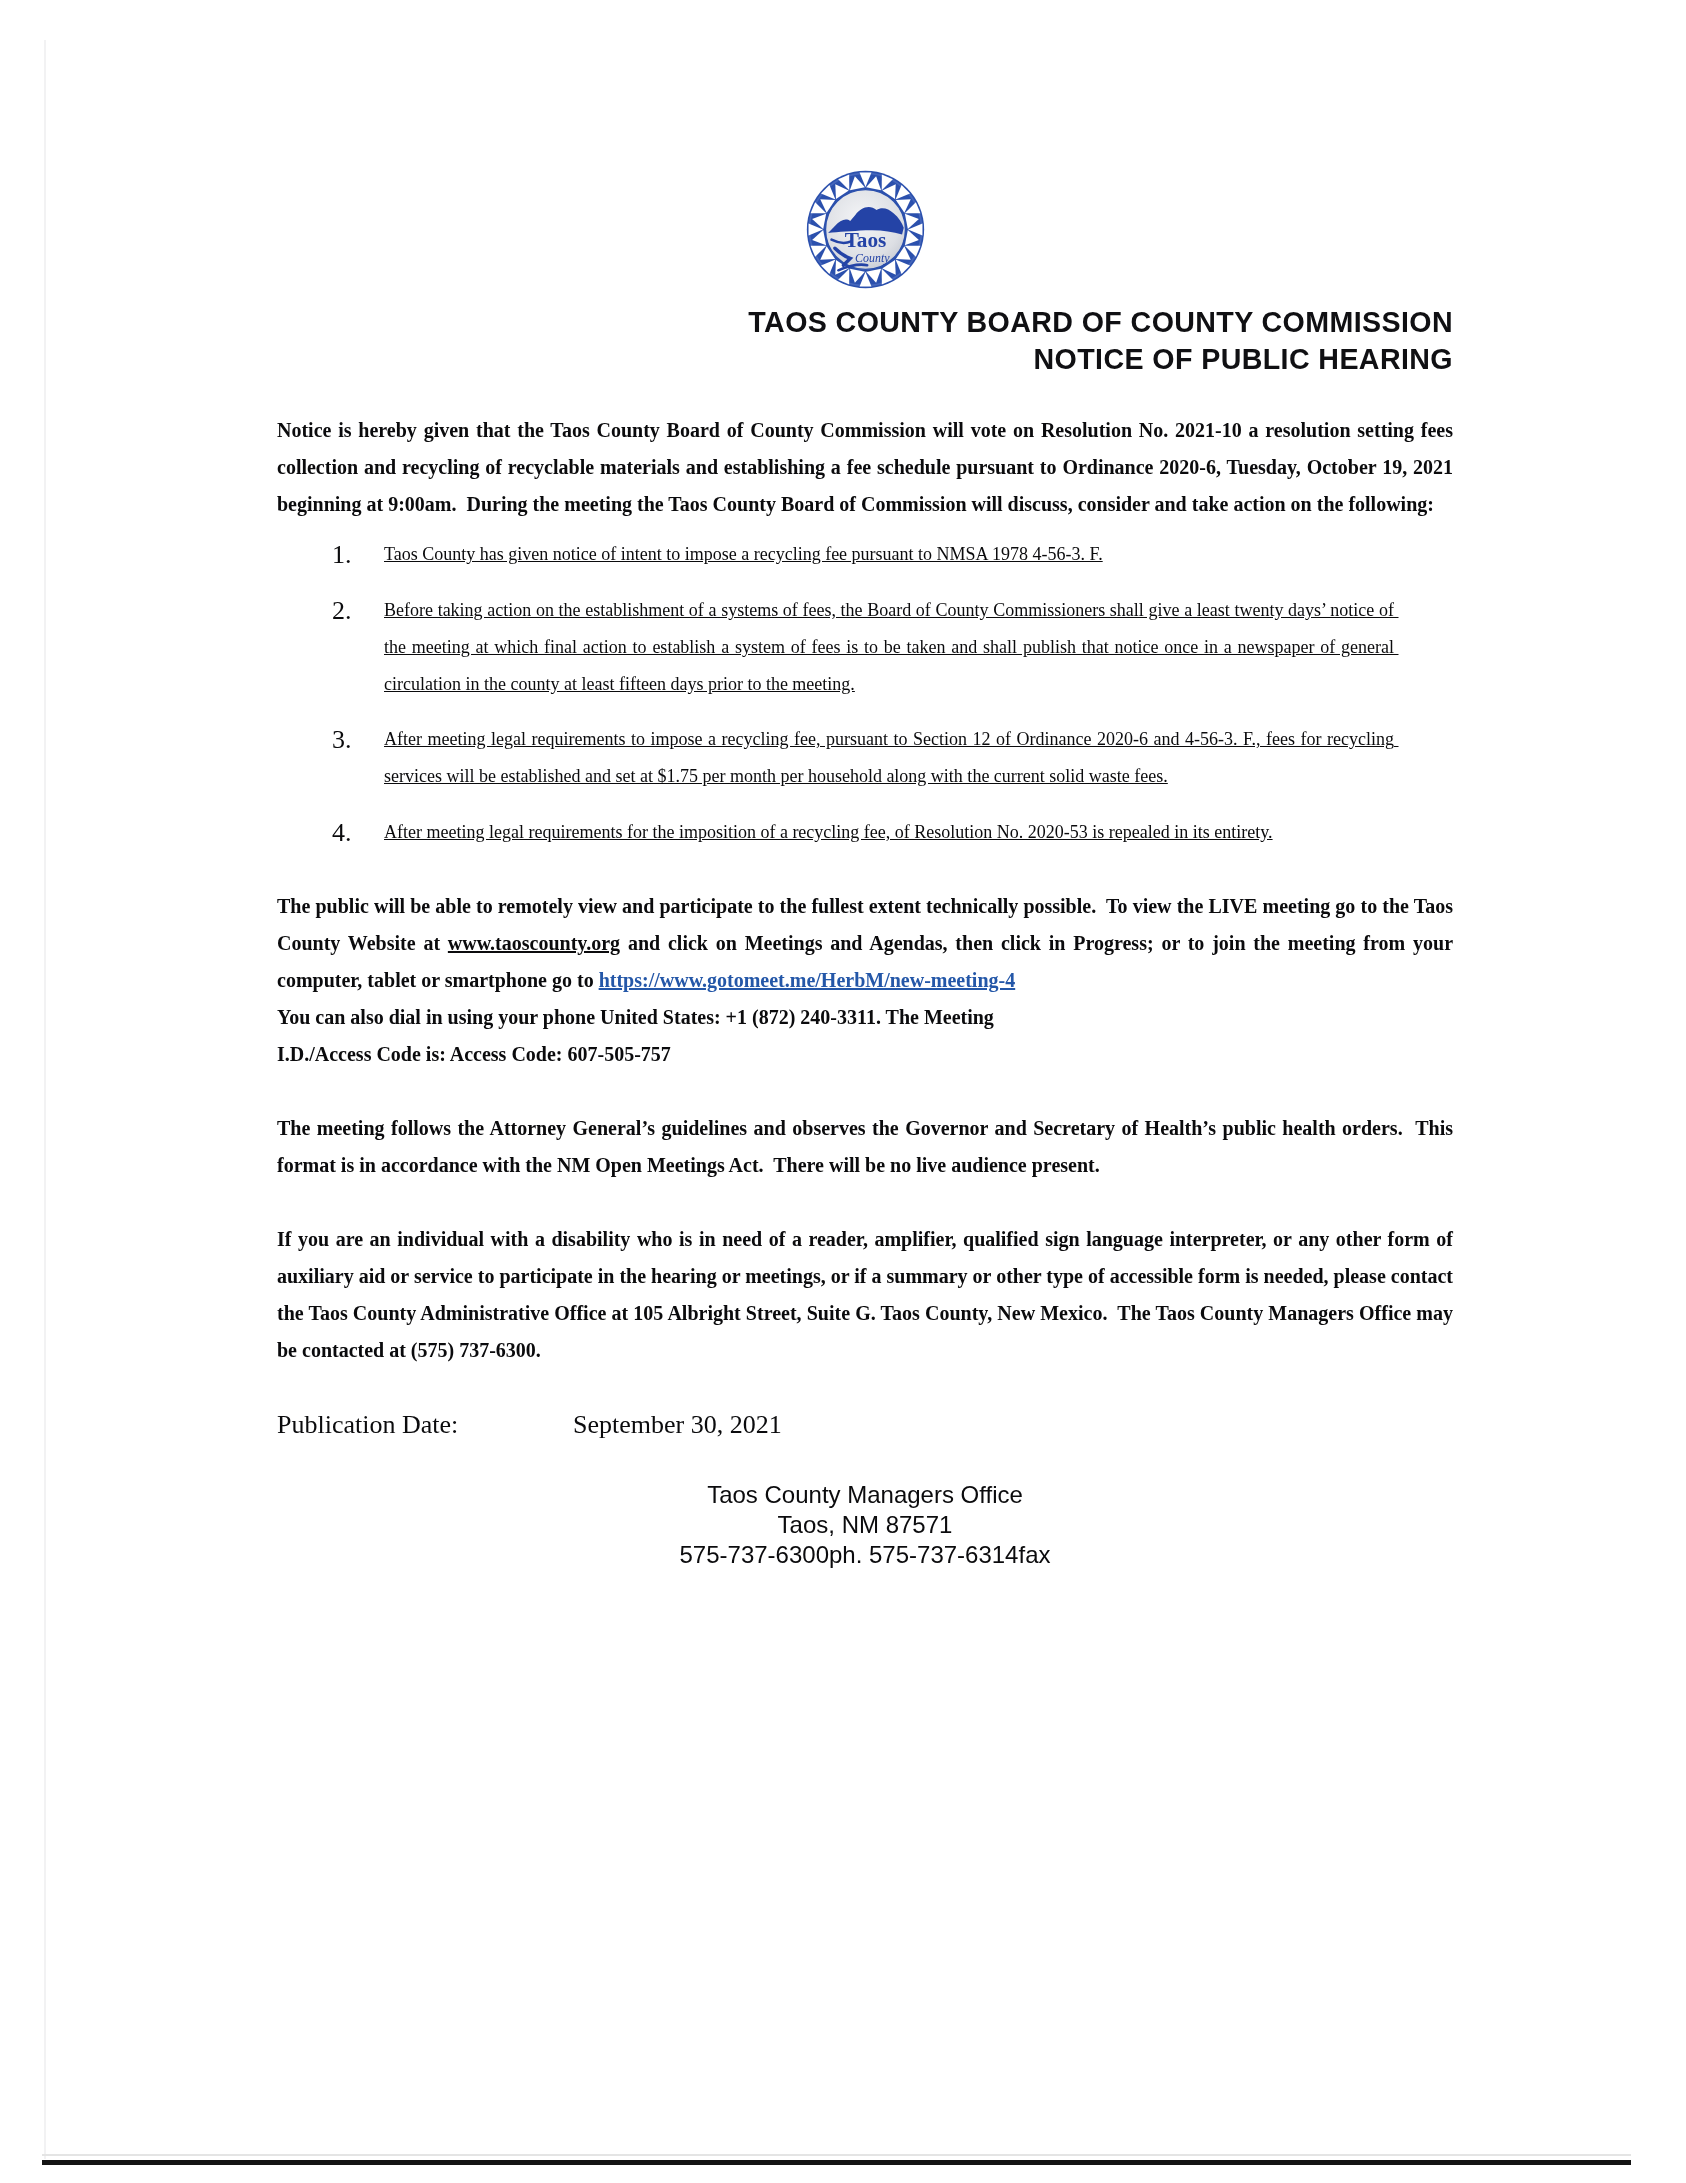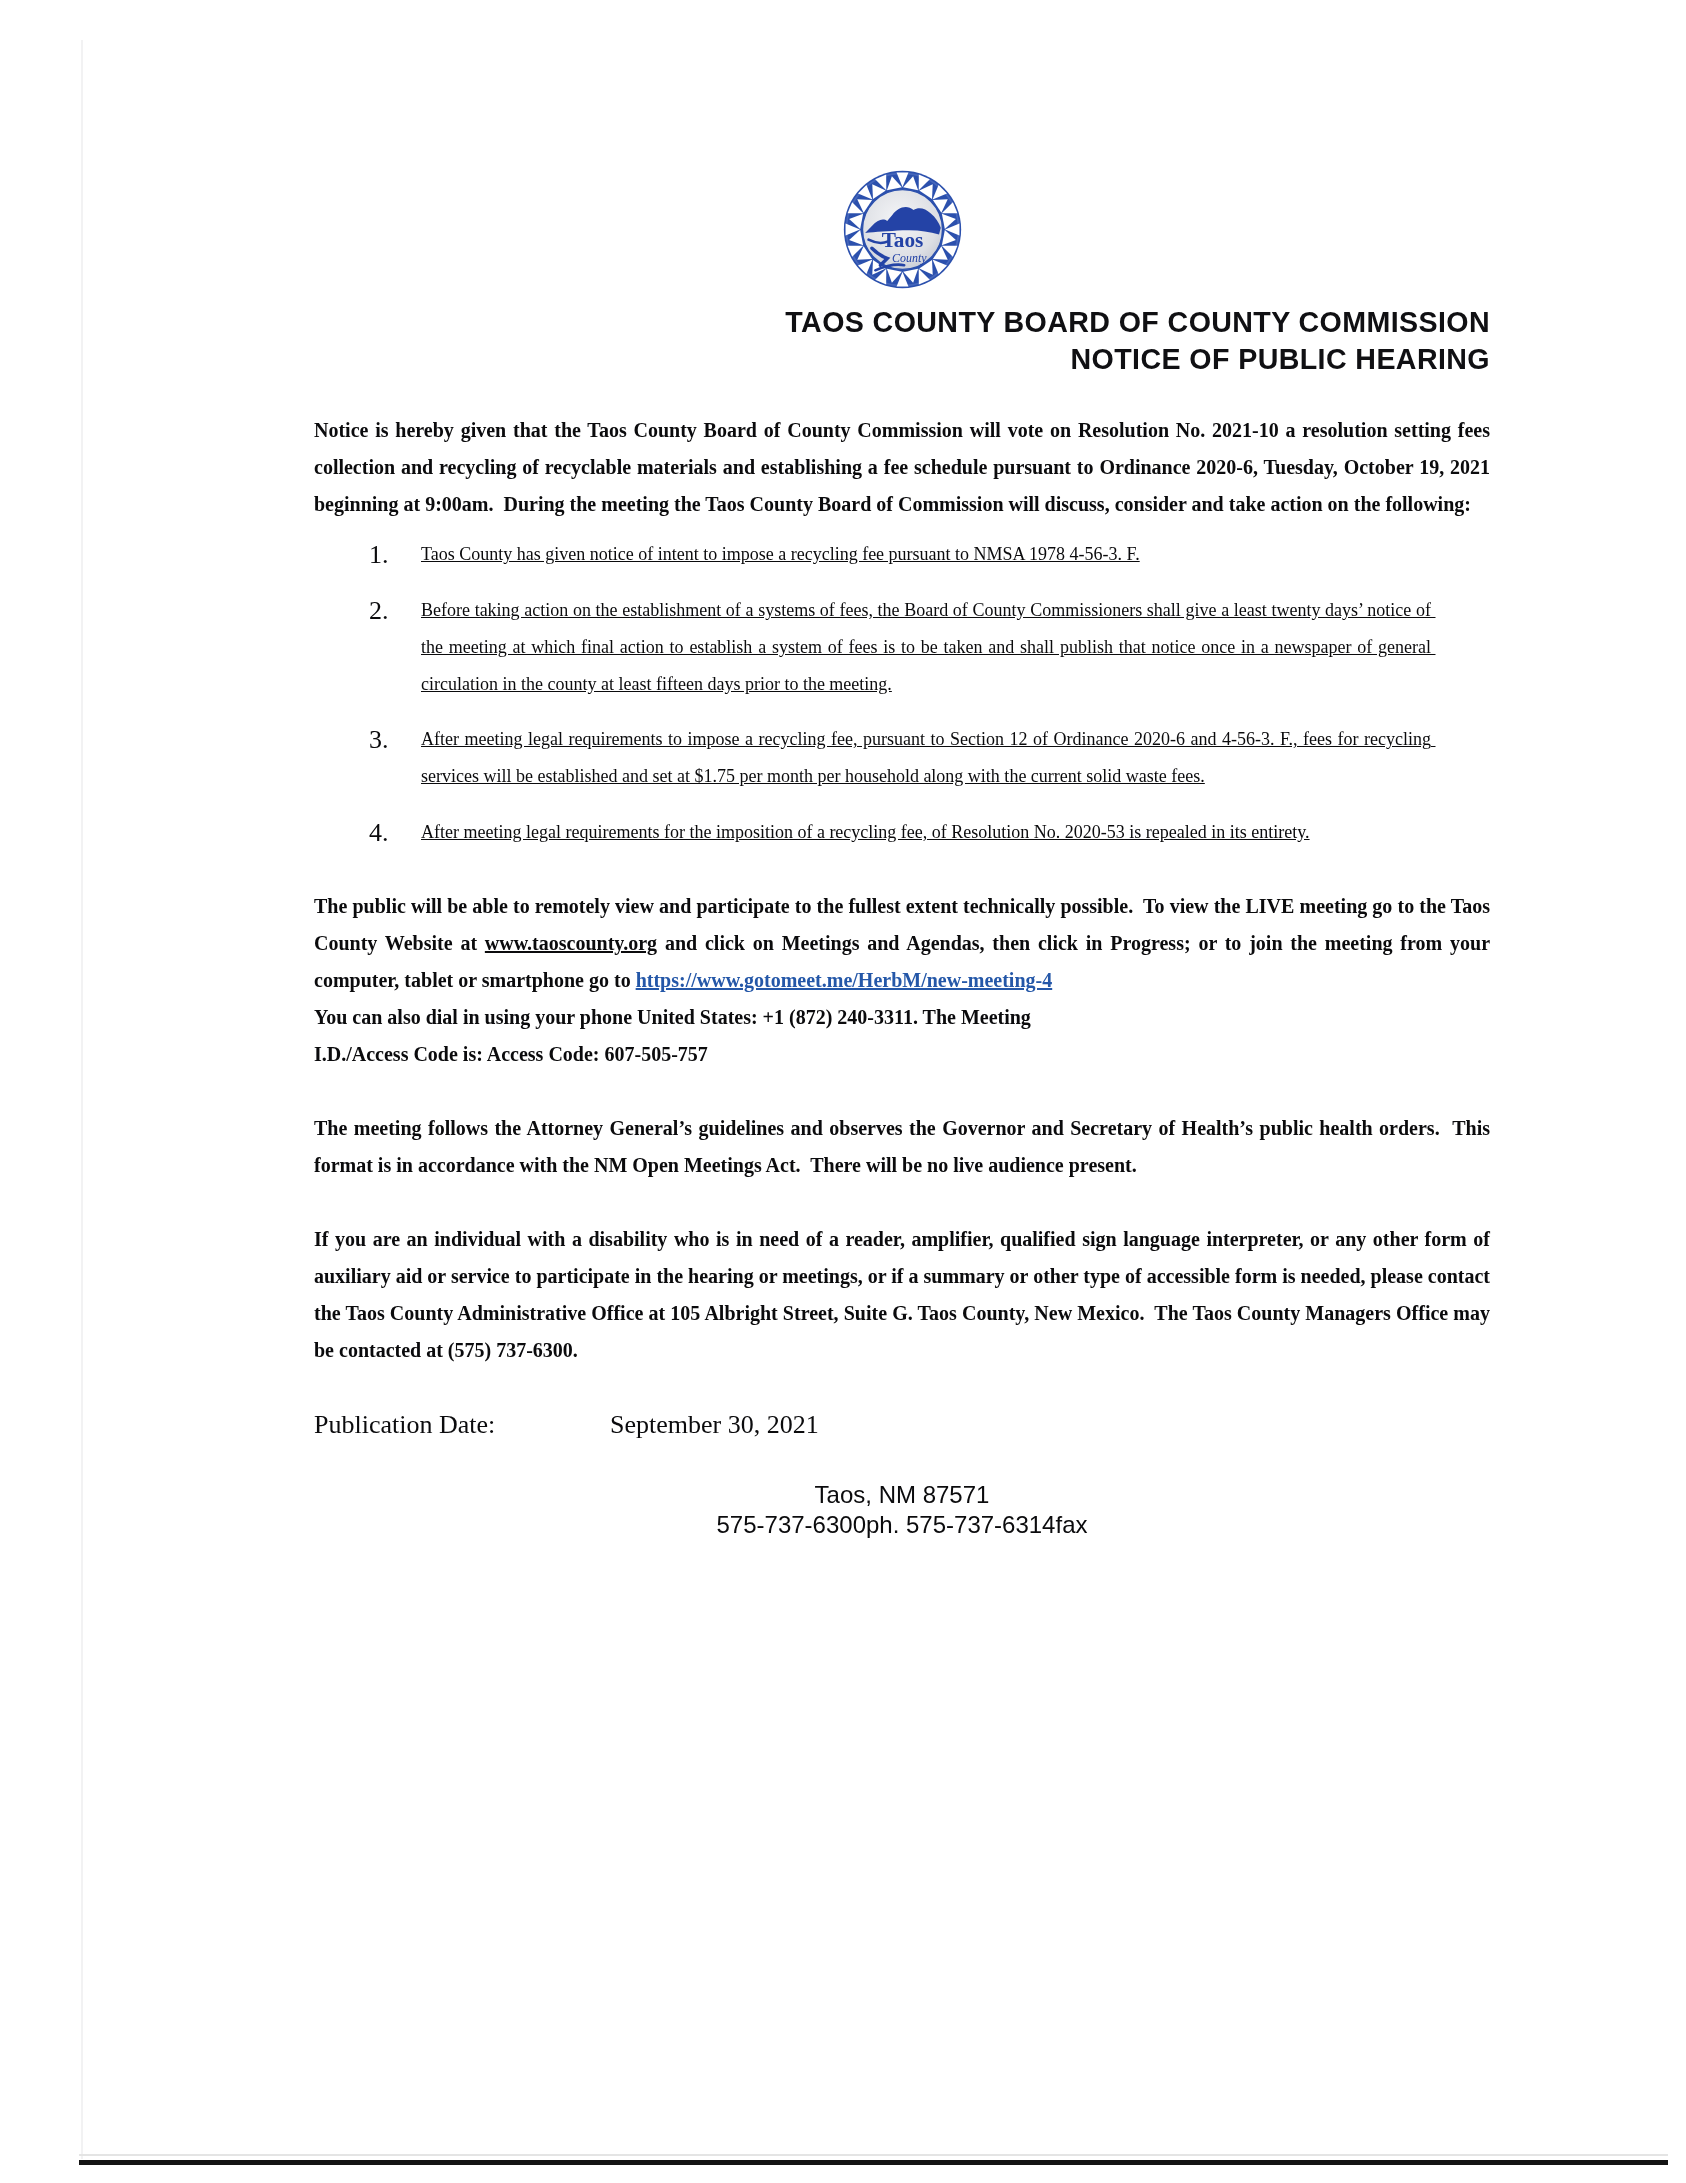--- a/index.html
+++ b/index.html
@@ -3,21 +3,20 @@
 <meta charset="utf-8">
 <style>
   html,body{margin:0;padding:0;background:#ffffff;}
   .page{
     position:relative;
     width:1631px;height:2183px;
     background:#ffffff;
     font-family:"Liberation Serif",serif;
     color:#0b0b0d;
     overflow:hidden;
-    margin-left:37px;
   }
   .edge-left{
     position:absolute;left:44px;top:40px;width:1.7px;height:2119px;
     background:#f2f2f3;
   }
   .content{
     position:absolute;left:277px;top:0;width:1176px;
   }
   .logo-wrap{margin-top:170px;text-align:center;height:119px;}
   .seal{width:119px;height:119px;display:inline-block;}
@@ -150,20 +149,21 @@
 
     <p class="body">The meeting follows the Attorney General’s guidelines and observes the Governor and Secretary of Health’s public health orders.  This format is in accordance with the NM Open Meetings Act.  There will be no live audience present.</p>
 
     <p class="body">If you are an individual with a disability who is in need of a reader, amplifier, qualified sign language interpreter, or any other form of auxiliary aid or service to participate in the hearing or meetings, or if a summary or other type of accessible form is needed, please contact the Taos County Administrative Office at 105 Albright Street, Suite G. Taos County, New Mexico.  The Taos County Managers Office may be contacted at (575) 737-6300.</p>
 
     <p class="pubdate">
       <span class="pub-label">Publication Date:</span><span class="pub-date">September 30, 2021</span>
     </p>
 
     <div class="footer">
+      <div>Taos County Managers Office</div>
       <div>Taos, NM 87571</div>
       <div>575-737-6300ph. 575-737-6314fax</div>
     </div>
 
   </div>
 
   <div class="bottom-rule-shadow"></div>
   <div class="bottom-rule"></div>
 </div>
 

